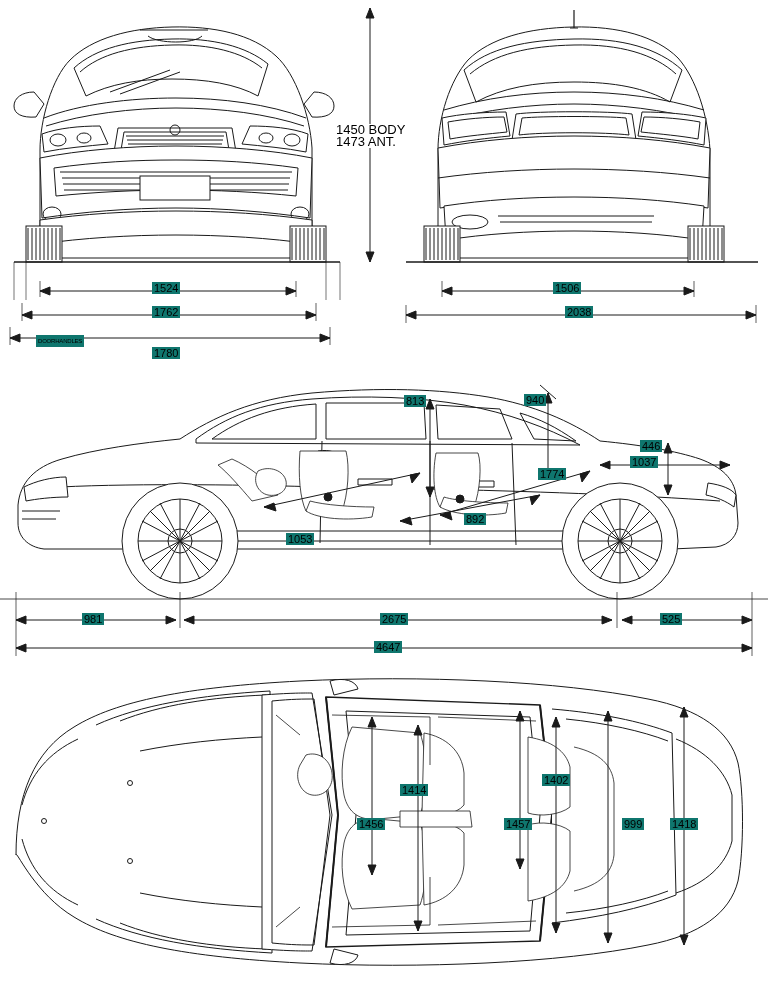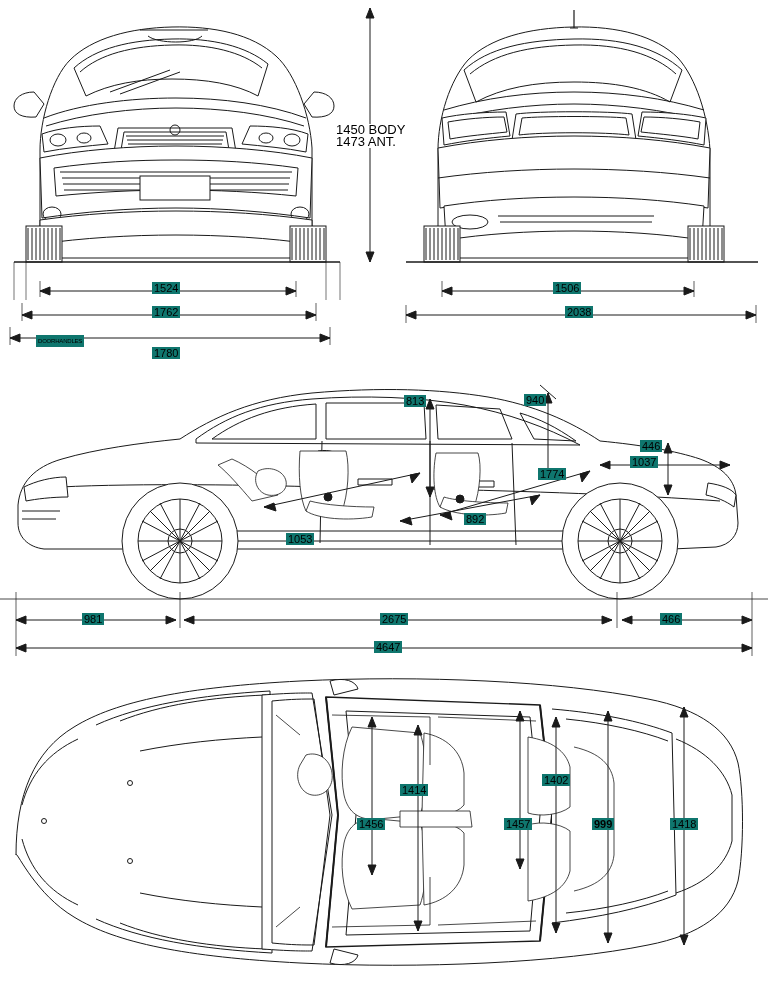--- a/index.html
+++ b/index.html
@@ -281,21 +281,21 @@
     <path d="M752 28 L742 24 L742 32 Z" fill="#1a1a1a"></path>
 
     <path d="M16 56 L752 56"></path>
     <path d="M16 56 L26 52 L26 60 Z" fill="#1a1a1a"></path>
     <path d="M752 56 L742 52 L742 60 Z" fill="#1a1a1a"></path>
 
     <path d="M16 0 L16 64 M180 0 L180 36 M617 0 L617 36 M752 0 L752 64" stroke-width="0.7"></path>
   </svg>
   <div class="dimtext" style="left:82px; top:613px;">981</div>
   <div class="dimtext" style="left:380px; top:613px;">2675</div>
-  <div class="dimtext" style="left:660px; top:613px;">466</div>
+  <div class="dimtext" style="left:660px; top:613px;">525</div>
   <div class="dimtext" style="left:374px; top:641px;">4647</div>
 
   <div class="view" style="left:0px; top:655px;">
     <svg width="768" height="343" viewBox="0 0 768 343" fill="none" stroke="#1a1a1a" stroke-width="1">
 
       <path d="M16 200 C16 140 34 96 74 72 C116 46 186 32 300 26 C420 20 560 26 648 44 C700 54 730 76 738 108 C744 136 744 196 738 226 C730 258 700 280 648 290 C560 308 420 314 300 308 C186 302 116 288 74 262 C34 238 16 194 16 200 Z" fill="#fff"></path>
 
       <path d="M22 150 C30 120 48 98 78 84 M22 184 C30 214 48 236 78 250"></path>
 
       <path d="M96 70 C140 50 200 40 270 36 L272 298 C200 294 140 284 96 264"></path>
@@ -365,16 +365,16 @@
       <path d="M684 52 L684 290"></path>
       <path d="M684 52 L680 62 L688 62 Z" fill="#1a1a1a"></path>
       <path d="M684 290 L680 280 L688 280 Z" fill="#1a1a1a"></path>
     </svg>
   </div>
 
   <div class="dimtext" style="left:357px; top:818px;">1456</div>
   <div class="dimtext" style="left:400px; top:784px;">1414</div>
   <div class="dimtext" style="left:504px; top:818px;">1457</div>
   <div class="dimtext" style="left:542px; top:774px;">1402</div>
-  <div class="dimtext" style="left:592px; top:818px;font-weight:bold;">999</div>
+  <div class="dimtext" style="left:622px; top:818px;">999</div>
   <div class="dimtext" style="left:670px; top:818px;">1418</div>
 
 </div>
 
 </body></html>

